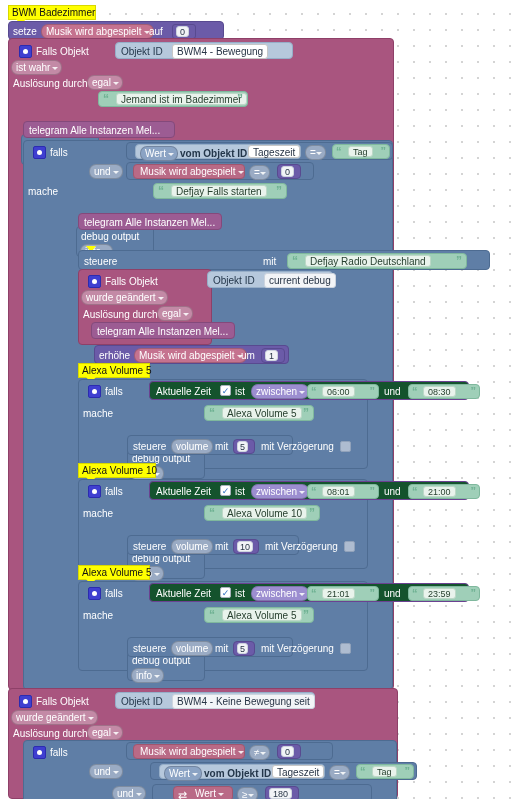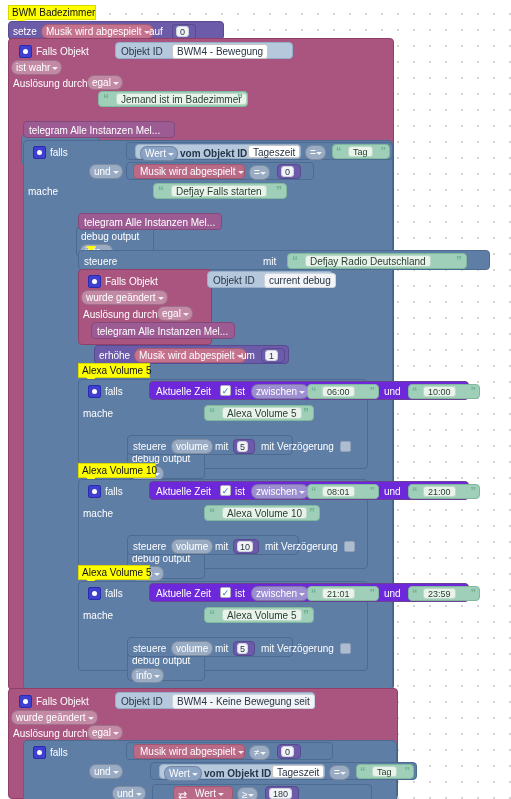--- a/index.html
+++ b/index.html
@@ -25,21 +25,21 @@
     border-radius:4px;
     color:#ffffff;
     font-size:10px;
     line-height:14px;
     white-space:nowrap;
   }
   .c-hat{background:#a9557f;border:1px solid #8e4068;}       
   .c-ctrl{background:#5f7ea6;border:1px solid #4d6b91;}      
   .c-var{background:#6b5ba8;border:1px solid #584a90;}       
   .c-send{background:#9c5c93;border:1px solid #84497b;}      
-  .c-time{background:#6d28d9;border:1px solid #6b4191;}      
+  .c-time{background:#14532d;border:1px solid #6b4191;}      
   .c-str{background:#9fcfb8;border:1px solid #7fb89d;color:#2c4a3a;}  
   .c-obj{background:#b6c8dc;border:1px solid #96aec8;color:#27384c;}  
   .c-getvar{background:#b96a86;border:1px solid #a0566f;}    
   .c-num{background:#6b5ba8;border:1px solid #584a90;}       
   .c-cmp{background:#5f7ea6;border:1px solid #4d6b91;}       
   .c-alexa{background:#5f7ea6;border:1px solid #4d6b91;}     
   .c-dbg{background:#5f7ea6;border:1px solid #4d6b91;margin-top:44px;}       
 
   
   .lbl{position:absolute;color:#fff;font-size:10px;line-height:12px;white-space:nowrap;}
@@ -263,21 +263,21 @@
           <span class="lbl" style="left:85px;top:4px;">ist</span>
           <span class="dd pur" style="left:101px;top:2px;">zwischen</span>
           <div class="blk c-str" style="left:157px;top:2px;width:72px;height:15px;">
             <span class="q" style="left:3px;top:0px;color:#6eb192;font-size:11px;">“</span>
             <span class="fld tint" style="left:14px;top:1px;height:11px;line-height:11px;font-size:9px;">06:00</span>
             <span class="q" style="right:3px;top:0px;color:#6eb192;font-size:11px;">”</span>
           </div>
           <span class="lbl" style="left:234px;top:4px;">und</span>
           <div class="blk c-str" style="left:258px;top:2px;width:72px;height:15px;">
             <span class="q" style="left:3px;top:0px;color:#6eb192;font-size:11px;">“</span>
-            <span class="fld tint" style="left:14px;top:1px;height:11px;line-height:11px;font-size:9px;">10:00</span>
+            <span class="fld tint" style="left:14px;top:1px;height:11px;line-height:11px;font-size:9px;">08:30</span>
             <span class="q" style="right:3px;top:0px;color:#6eb192;font-size:11px;">”</span>
           </div>
         </div>
         <span class="lbl" style="left:4px;top:28px;">mache</span>
         <div class="blk c-dbg" style="left:48px;top:24px;width:78px;height:31px;">
           <span class="lbl" style="left:4px;top:4px;">debug output</span>
           <span class="dd grey" style="left:3px;top:17px;">info</span>
         </div>
         <div class="blk c-str" style="left:125px;top:25px;width:110px;height:16px;">
           <span class="q" style="left:4px;top:1px;color:#6eb192;">“</span>

